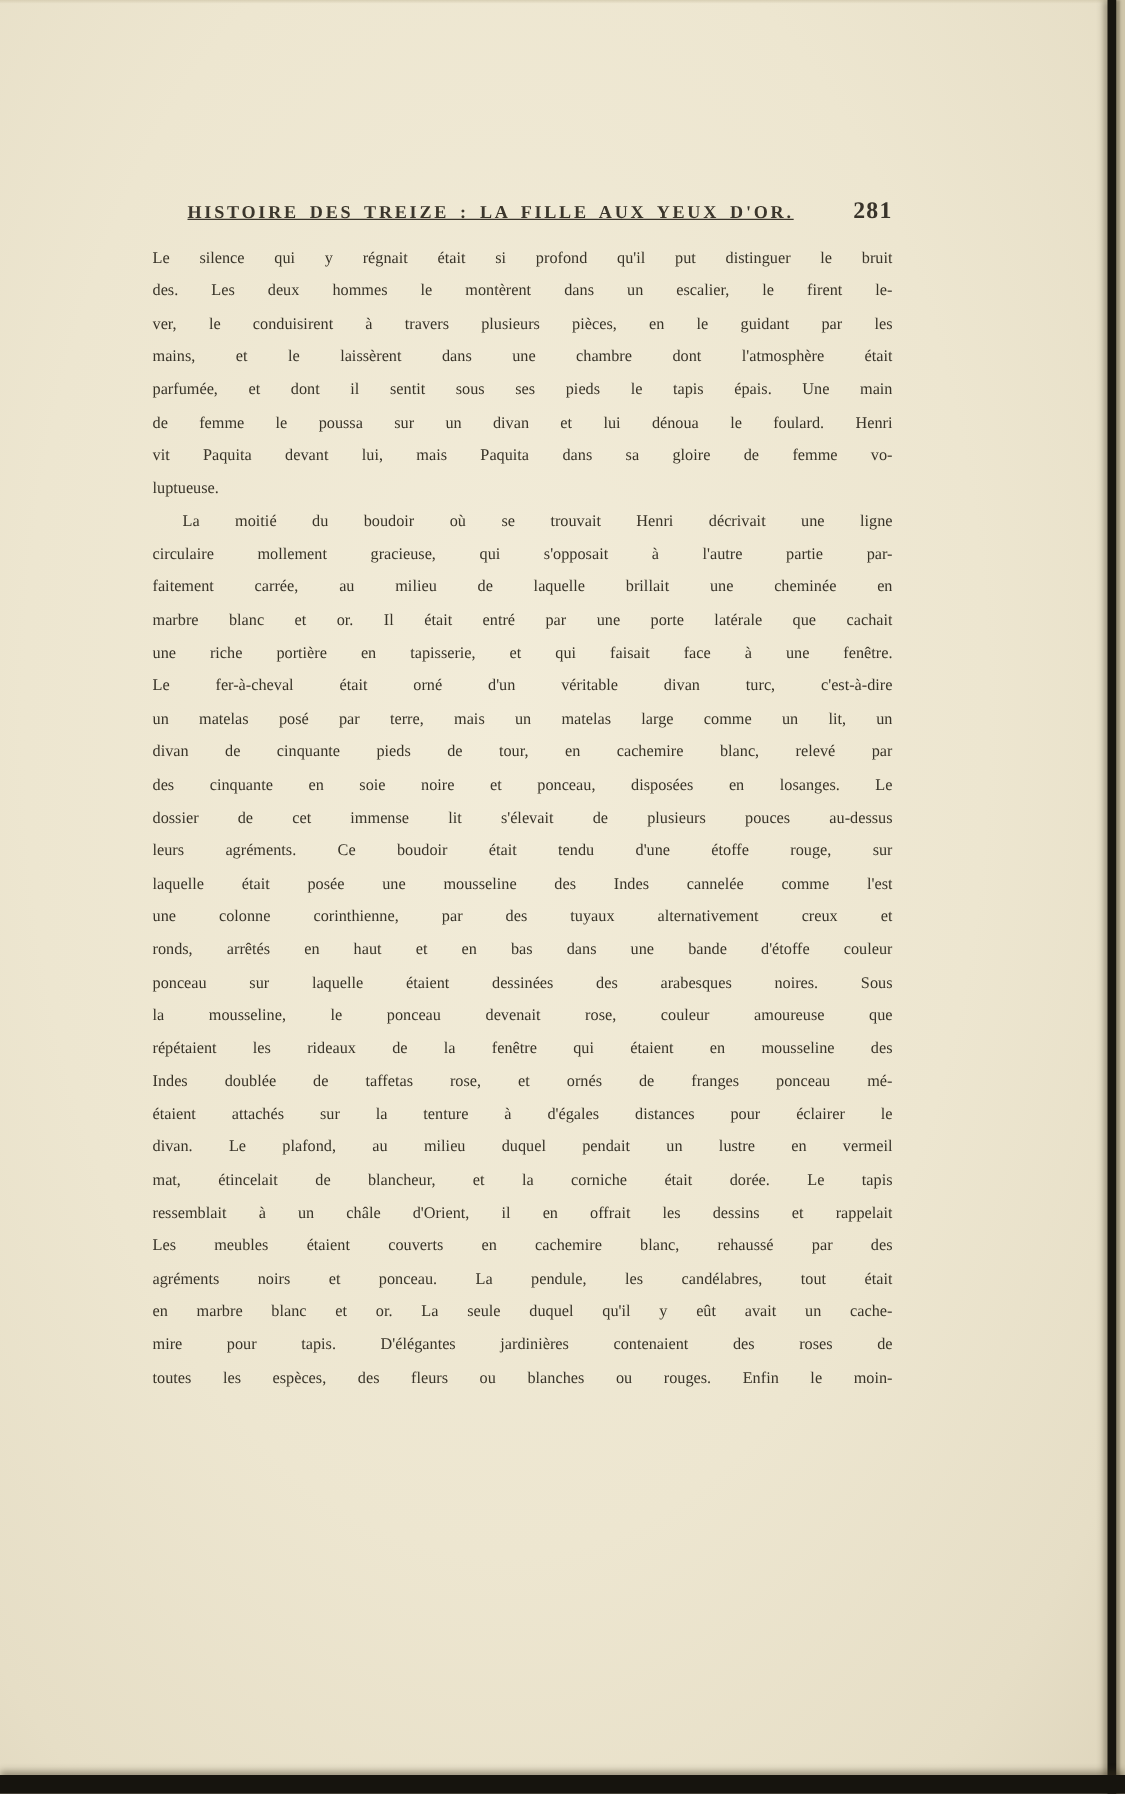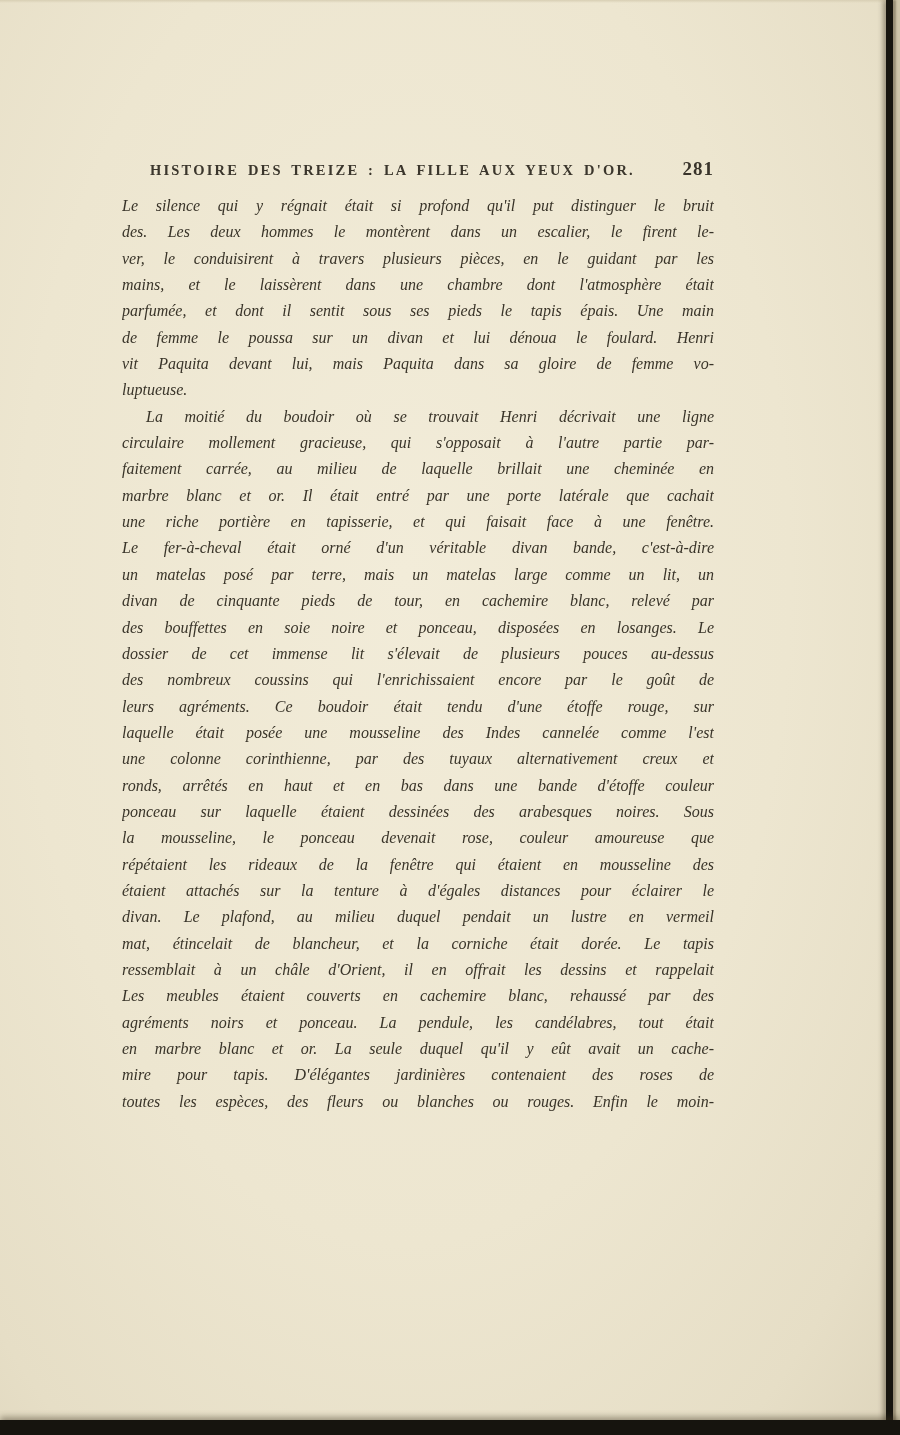--- a/index.html
+++ b/index.html
@@ -69,39 +69,39 @@
     align-items: baseline;
     margin-bottom: 13px;
     padding-left: 28px;
   }
   .running-title {
     font-size: 14.5px;
     letter-spacing: 2.2px;
     word-spacing: 3px;
     font-weight: bold;
     color: #3b362c;
+    text-decoration: underline;
   }
   .page-number {
     font-size: 19px;
     font-weight: bold;
     letter-spacing: 1px;
   }
   .page-body { }
   .paragraph { }
   .line {
-    font-size: 16px;
+    font-size: 13px;
     line-height: 26.35px;
     height: 26.35px;
     text-align: justify;
     text-align-last: justify;
     word-spacing: 1px;
     white-space: normal;
     overflow: hidden;
     color: #393429;
-    font-style: italic;
   }
   .line.last {
     text-align-last: left;
   }
   .paragraph.indent .line:first-child {
     text-indent: 24px;
   }
 </style>
 </head>
 <body>
@@ -122,33 +122,33 @@
           <div class="line">de femme le poussa sur un divan et lui dénoua le foulard. Henri</div>
           <div class="line">vit Paquita devant lui, mais Paquita dans sa gloire de femme vo-</div>
           <div class="line last">luptueuse.</div>
         </div>
         <div class="paragraph indent">
           <div class="line">La moitié du boudoir où se trouvait Henri décrivait une ligne</div>
           <div class="line">circulaire mollement gracieuse, qui s'opposait à l'autre partie par-</div>
           <div class="line">faitement carrée, au milieu de laquelle brillait une cheminée en</div>
           <div class="line">marbre blanc et or. Il était entré par une porte latérale que cachait</div>
           <div class="line">une riche portière en tapisserie, et qui faisait face à une fenêtre.</div>
-          <div class="line">Le fer-à-cheval était orné d'un véritable divan bande, c'est-à-dire</div>
+          <div class="line">Le fer-à-cheval était orné d'un véritable divan turc, c'est-à-dire</div>
           <div class="line">un matelas posé par terre, mais un matelas large comme un lit, un</div>
           <div class="line">divan de cinquante pieds de tour, en cachemire blanc, relevé par</div>
-          <div class="line">des bouffettes en soie noire et ponceau, disposées en losanges. Le</div>
+          <div class="line">des cinquante en soie noire et ponceau, disposées en losanges. Le</div>
           <div class="line">dossier de cet immense lit s'élevait de plusieurs pouces au-dessus</div>
-          <div class="line">des nombreux coussins qui l'enrichissaient encore par le goût de</div>
           <div class="line">leurs agréments. Ce boudoir était tendu d'une étoffe rouge, sur</div>
           <div class="line">laquelle était posée une mousseline des Indes cannelée comme l'est</div>
           <div class="line">une colonne corinthienne, par des tuyaux alternativement creux et</div>
           <div class="line">ronds, arrêtés en haut et en bas dans une bande d'étoffe couleur</div>
           <div class="line">ponceau sur laquelle étaient dessinées des arabesques noires. Sous</div>
           <div class="line">la mousseline, le ponceau devenait rose, couleur amoureuse que</div>
           <div class="line">répétaient les rideaux de la fenêtre qui étaient en mousseline des</div>
+          <div class="line">Indes doublée de taffetas rose, et ornés de franges ponceau mé-</div>
           <div class="line">étaient attachés sur la tenture à d'égales distances pour éclairer le</div>
           <div class="line">divan. Le plafond, au milieu duquel pendait un lustre en vermeil</div>
           <div class="line">mat, étincelait de blancheur, et la corniche était dorée. Le tapis</div>
           <div class="line">ressemblait à un châle d'Orient, il en offrait les dessins et rappelait</div>
           <div class="line">Les meubles étaient couverts en cachemire blanc, rehaussé par des</div>
           <div class="line">agréments noirs et ponceau. La pendule, les candélabres, tout était</div>
           <div class="line">en marbre blanc et or. La seule duquel qu'il y eût avait un cache-</div>
           <div class="line">mire pour tapis. D'élégantes jardinières contenaient des roses de</div>
           <div class="line">toutes les espèces, des fleurs ou blanches ou rouges. Enfin le moin-</div>
         </div>

